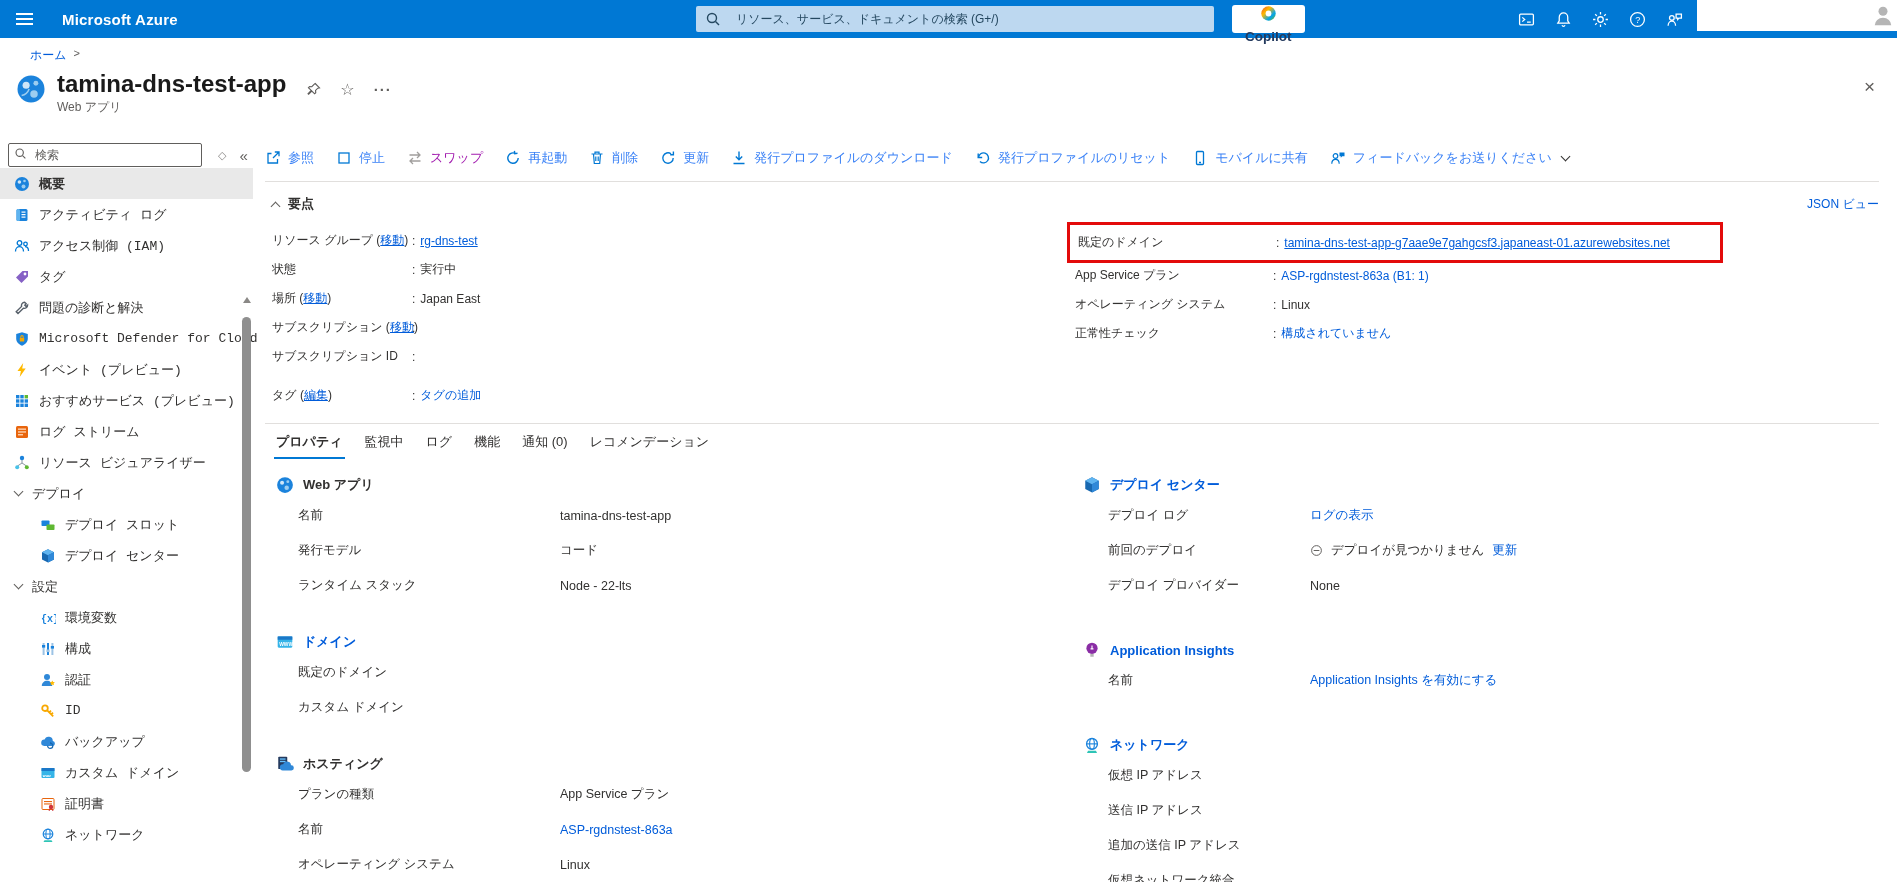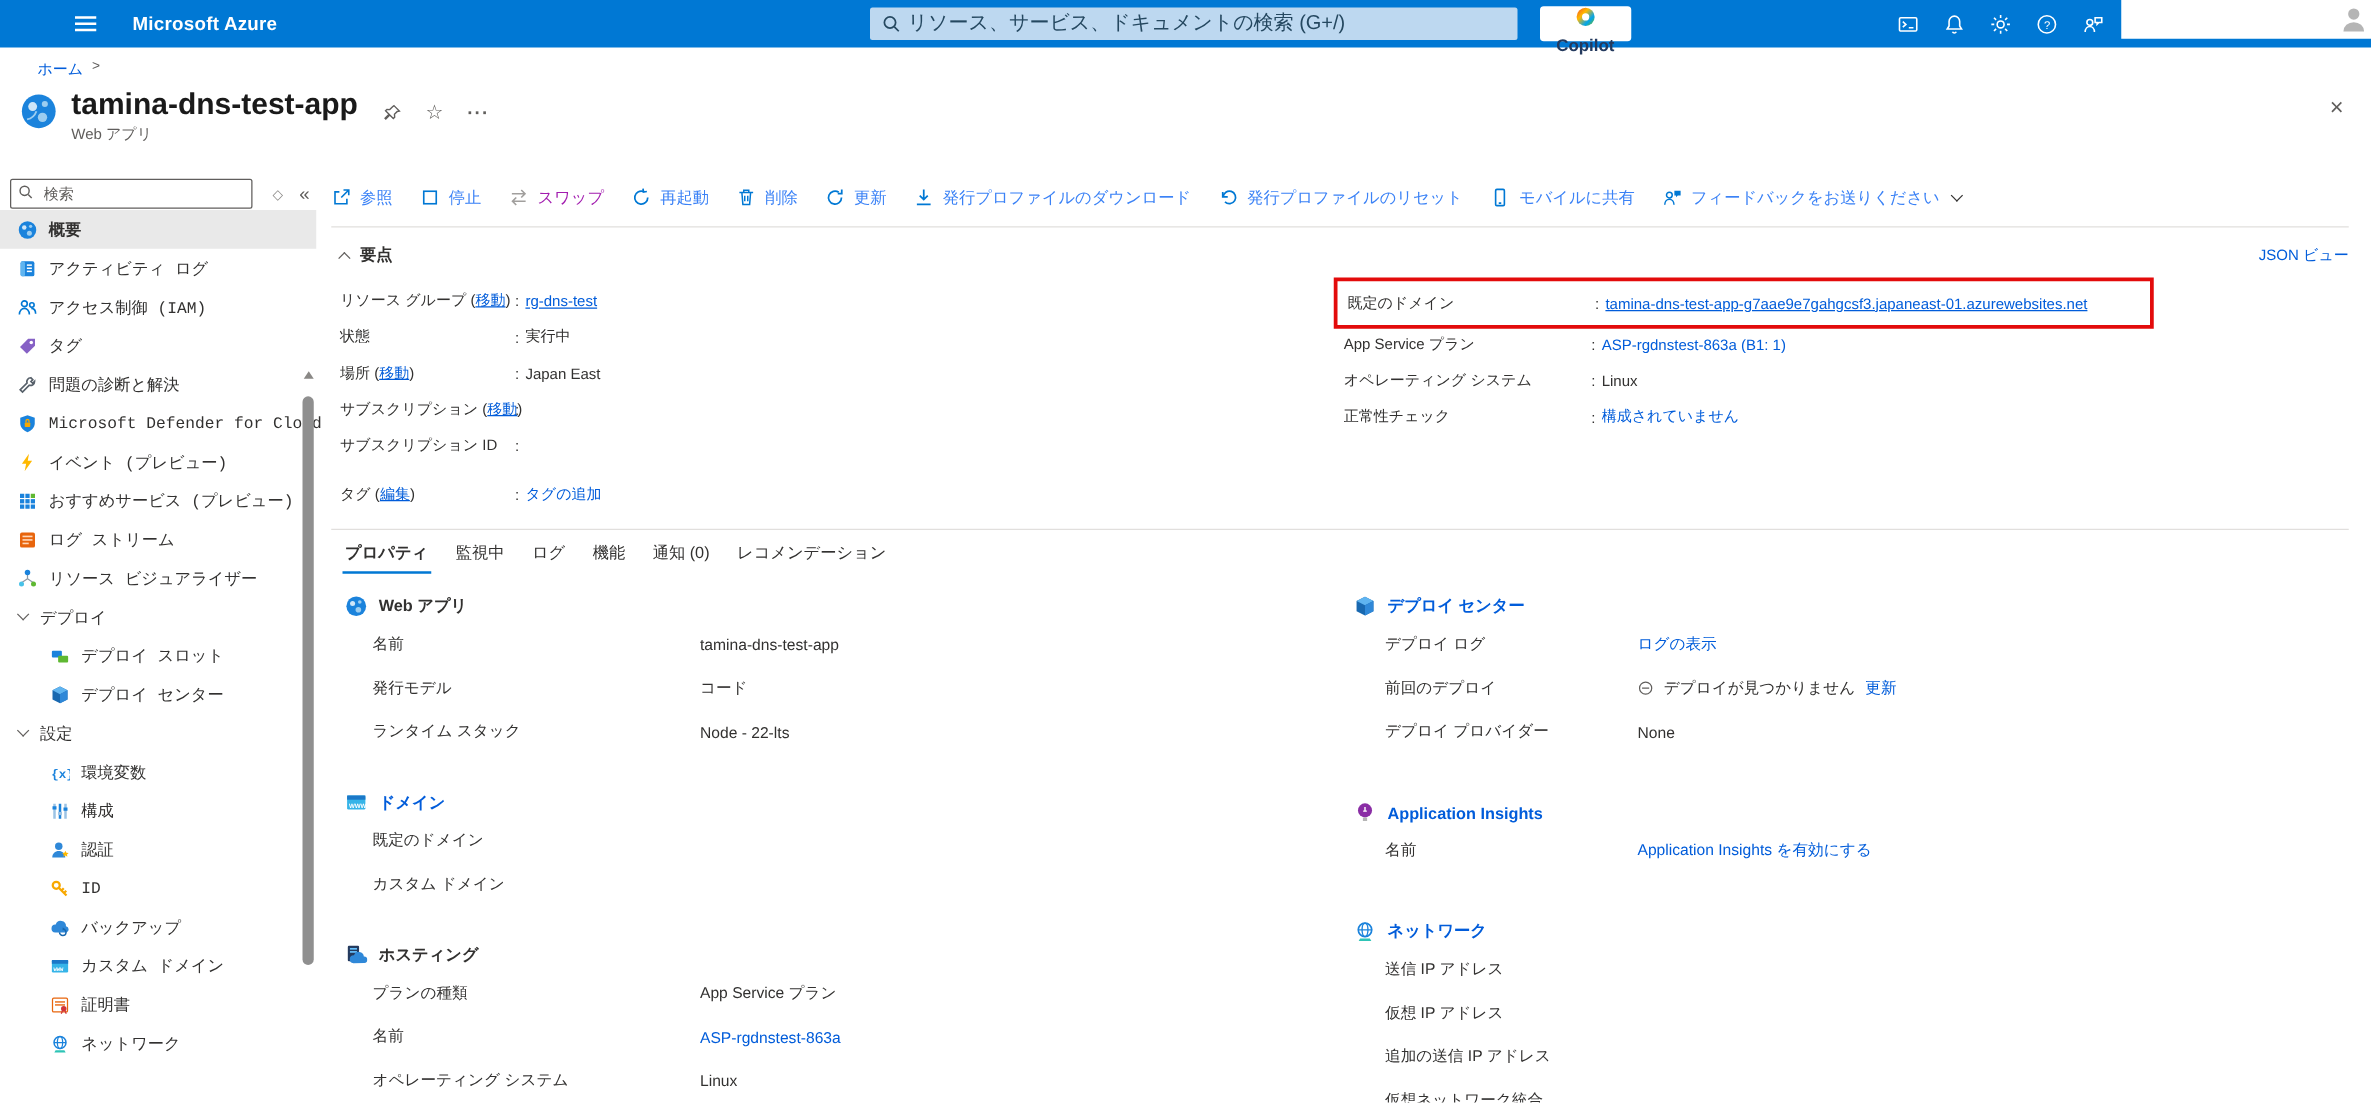--- a/index.html
+++ b/index.html
@@ -9,27 +9,27 @@
   .ic.lg svg{width:18px;height:18px;}
   .ic.xl svg{width:30px;height:30px;}
   .ic.sm svg{width:13px;height:13px;}
   .link{color:#015cda;cursor:pointer;}
   .ul{text-decoration:underline;}
   .chev{display:inline-block;width:6px;height:6px;border-right:1.5px solid #605e5c;border-bottom:1.5px solid #605e5c;}
   .chev.down{transform:rotate(45deg);position:relative;top:-2px;}
   .chev.up{transform:rotate(-135deg);position:relative;top:2px;}
 
   
-  .topbar{height:38px;background:#0078d4;position:relative;display:flex;align-items:center;color:#fff;padding-left:44px;}
+  .topbar{height:38px;background:#0078d4;position:relative;display:flex;align-items:center;color:#fff;}
   .hamburger{width:48px;height:38px;display:flex;align-items:center;justify-content:center;cursor:pointer;background:none;border:none;}
   .hamburger .bars{width:17px;}
   .hamburger .bars div{height:2px;background:#fff;margin:3px 0;}
   .brand{font-weight:700;font-size:15px;margin-left:14px;letter-spacing:.2px;white-space:nowrap;}
   .gsearch{position:absolute;left:696px;top:6px;width:518px;height:26px;background:#bdd8f0;border-radius:2px;display:flex;align-items:center;padding:0 9px;box-sizing:border-box;}
-  .gsearch input{flex:1;background:transparent;border:none;outline:none;font-size:16px;color:#254860;margin-left:3px;font-family:inherit;}
+  .gsearch input{flex:1;background:transparent;border:none;outline:none;font-size:12px;color:#254860;margin-left:13px;font-family:inherit;}
   .gsearch input::placeholder{color:#254860;opacity:1;}
   .copilot-btn{position:absolute;left:1232px;top:5px;height:28px;background:#fff;border:none;border-radius:3px;display:flex;align-items:center;gap:7px;padding:0 13px;color:#243a5e;font-weight:700;font-size:13.5px;cursor:pointer;font-family:inherit;flex-direction:column;}
   .copilot-btn svg{width:17px;height:17px;}
   .top-icons{position:absolute;right:214px;top:0;height:38px;display:flex;align-items:center;gap:20px;}
   .top-icons .tbtn{background:none;border:none;cursor:pointer;padding:0;display:flex;}
   .top-icons .tbtn svg{width:17px;height:17px;}
   .account-box{position:absolute;right:0;top:0;width:200px;height:31px;background:#fff;cursor:pointer;}
   .avatar{position:absolute;right:2px;top:3px;}
   .avatar svg{width:24px;height:24px;}
 
@@ -809,25 +809,25 @@
                   <circle cx="8" cy="7" r="4.8" stroke="#1b83dc" stroke-width="1.2"></circle>
                   <ellipse cx="8" cy="7" rx="2.1" ry="4.8" stroke="#1b83dc"></ellipse>
                   <path d="M3.2 7h9.6" stroke="#1b83dc"></path>
                   <path d="M4.5 13.2h7l1 1.8h-9z" fill="#2ec4b6"></path>
                 </svg>
               </span>
               <span class="sec-title link">ネットワーク</span>
             </div>
             <div class="prop-rows">
               <div class="prop-row">
+                <div class="prop-label">仮想 IP アドレス</div>
+                <div class="prop-value"></div>
+              </div>
+              <div class="prop-row">
                 <div class="prop-label">送信 IP アドレス</div>
-                <div class="prop-value"></div>
-              </div>
-              <div class="prop-row">
-                <div class="prop-label">仮想 IP アドレス</div>
                 <div class="prop-value"></div>
               </div>
               <div class="prop-row">
                 <div class="prop-label">追加の送信 IP アドレス</div>
                 <div class="prop-value"></div>
               </div>
               <div class="prop-row">
                 <div class="prop-label">仮想ネットワーク統合</div>
                 <div class="prop-value"></div>
               </div>

